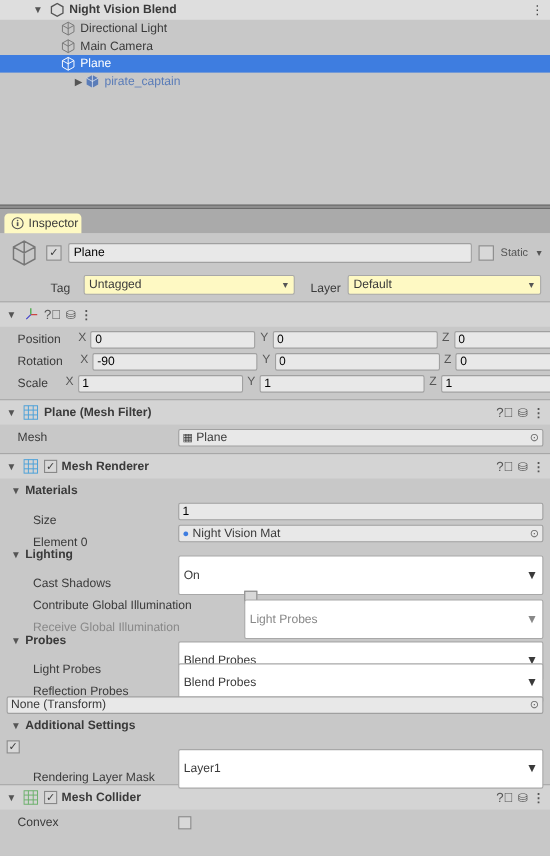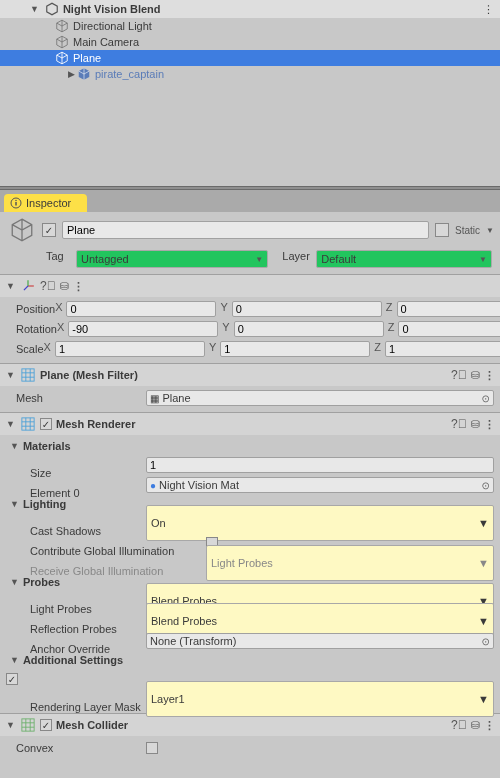--- a/index.html
+++ b/index.html
@@ -12,57 +12,57 @@
 .hierarchy-item { height: 16px; display: flex; align-items: center; padding-left: 55px; }
 .hierarchy-item.selected { background: #3e7de0; color: white; }
 .hierarchy-item.prefab { color: #5a7cb8; }
 .hierarchy-item .icon { margin-right: 4px; display: inline-flex; }
 .hierarchy-item .foldout { margin-right: 2px; font-size: 9px; color: #555; }
 .hierarchy-item.indent { padding-left: 68px; }
 
 .divider { height: 4px; background: #8f8f8f; border-top: 1px solid #6a6a6a; border-bottom: 1px solid #6a6a6a; }
 
 .tab-bar { background: #aaaaaa; height: 22px; display: flex; align-items: flex-end; padding-left: 4px; }
-.tab { background: #fde047; padding: 3px 16px 3px 6px; border-radius: 4px 4px 0 0; display: flex; align-items: center; gap: 4px; }
+.tab { background: #fef9c3; padding: 3px 3px 3px 6px; border-radius: 4px 4px 0 0; display: flex; align-items: center; gap: 4px; }
 .tab svg { flex-shrink: 0; }
 
 .inspector { background: #c8c8c8; }
 
 .obj-header { display: flex; align-items: center; padding: 4px 6px 4px 8px; gap: 6px; }
 .obj-icon { width: 28px; height: 28px; display: flex; align-items: center; justify-content: center; }
 .checkbox { width: 14px; height: 14px; background: #d8d8d8; border: 1px solid #888; display: flex; align-items: center; justify-content: center; font-size: 10px; }
 .checkbox.checked::after { content: "✓"; }
 .name-field { flex: 1; background: #e8e8e8; border: 1px solid #a0a0a0; padding: 2px 4px; border-radius: 2px; height: 18px; }
 .static-label { font-size: 10px; color: #555; }
 .dropdown-arrow { font-size: 8px; color: #555; }
 
-.tag-layer { display: flex; padding: 2px 8px 6px 46px; gap: 4px; align-items: flex-start; }
+.tag-layer { display: flex; padding: 2px 8px 6px 46px; gap: 4px; align-items: flex-end; }
 .tag-layer .lbl { width: 26px; }
-.dropdown { background: #22c55e; border: 1px solid #a8a8a8; border-radius: 2px; padding: 2px 4px; flex: 1; display: flex; justify-content: space-between; align-items: center; height: 18px; }
+.dropdown { background: #fef9c3; border: 1px solid #a8a8a8; border-radius: 2px; padding: 2px 4px; flex: 1; display: flex; justify-content: space-between; align-items: center; height: 18px; }
 .dropdown .arrow { font-size: 8px; color: #555; }
 
 .component { border-top: 1px solid #a0a0a0; }
 .comp-header { background: #d4d4d4; height: 22px; display: flex; align-items: center; padding: 0 6px; gap: 4px; }
 .comp-header .foldout { font-size: 9px; width: 10px; color: #555; }
 .comp-header .comp-icon { width: 16px; height: 16px; display: flex; align-items: center; justify-content: center; }
 .comp-header .comp-name { font-weight: bold; flex: 1; }
 .comp-header .help { font-size: 12px; color: #555; }
 .comp-header .preset { font-size: 11px; color: #555; }
 .comp-header .menu { font-size: 11px; color: #555; font-weight: bold; letter-spacing: -1px; }
 
 .comp-body { padding: 2px 6px 4px 6px; }
-.row { display: flex; align-items: center; height: 20px; gap: 0; }
+.row { display: flex; align-items: center; height: 20px; gap: 16px; }
 .row .label { width: 140px; padding-left: 10px; }
 .row .label.indent2 { padding-left: 24px; margin-top: 15px; }
 .row .label.dimmed { color: #888; }
 .xyz { display: flex; flex: 1; gap: 4px; }
 .xyz .axis { color: #555; }
 .xyz .num-input { flex: 1; background: #e8e8e8; border: 1px solid #a0a0a0; padding: 1px 3px; border-radius: 2px; height: 16px; min-width: 30px; }
 .single-input { flex: 1; background: #e8e8e8; border: 1px solid #a0a0a0; padding: 1px 3px; border-radius: 2px; height: 16px; display: flex; align-items: center; justify-content: space-between; }
-.single-dropdown { flex: 1; background: #fef9c3; border: 1px solid #a8a8a8; border-radius: 2px; padding: 17px 4px; height: 16px; display: flex; justify-content: space-between; align-items: center; }
+.single-dropdown { flex: 1; background: #ffffff; border: 1px solid #a8a8a8; border-radius: 2px; padding: 17px 4px; height: 16px; display: flex; justify-content: space-between; align-items: center; }
 .single-dropdown.dimmed { color: #888; }
 .obj-field { flex: 1; background: #e8e8e8; border: 1px solid #a0a0a0; padding: 1px 3px; border-radius: 2px; height: 16px; display: flex; align-items: center; justify-content: space-between; gap: 3px; }
 .obj-field .sel { font-size: 10px; color: #666; }
 .obj-field .oicon { font-size: 10px; }
 
 .section-hdr { display: flex; align-items: center; height: 18px; font-weight: bold; gap: 4px; padding-left: 4px; }
 .section-hdr .foldout { font-size: 9px; color: #555; }
 
 svg.cube { width: 14px; height: 14px; }
 svg.cube-big { width: 26px; height: 26px; }
@@ -307,21 +307,20 @@
           </div>
       </div>
       <div class="row">
         <span class="label indent2">Reflection Probes</span>
         <div class="single-dropdown">
             <span>Blend Probes</span>
             <span class="arrow">▼</span>
           </div>
       </div>
       <div class="row">
-        <span class="label indent2">Anchor Override</span>
         <div class="obj-field">
           <span>None (Transform)</span>
           <span class="sel">⊙</span>
         </div>
       </div>
 
       <div class="section-hdr">
           <span class="foldout">▼</span>
           <span>Additional Settings</span>
         </div>

